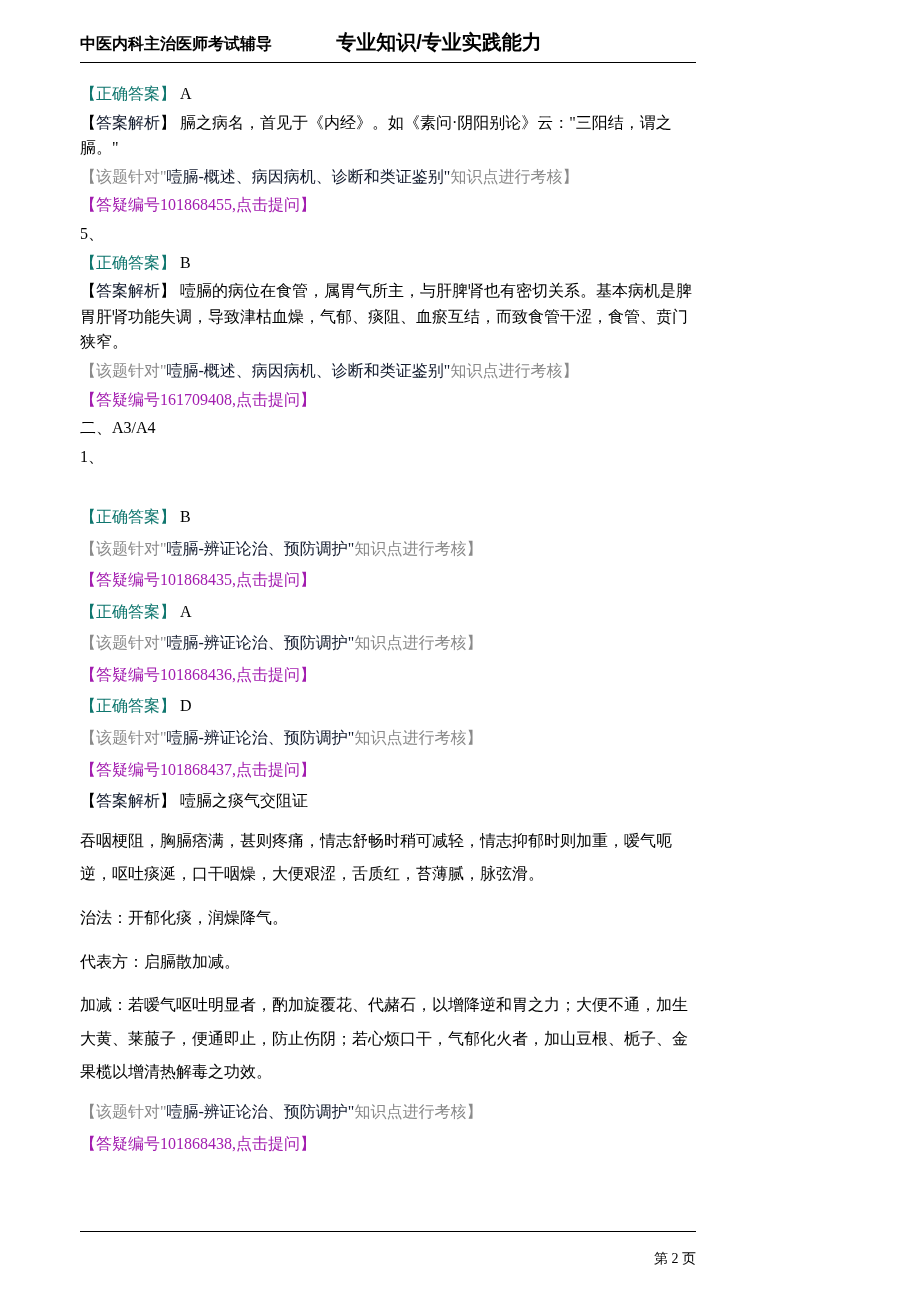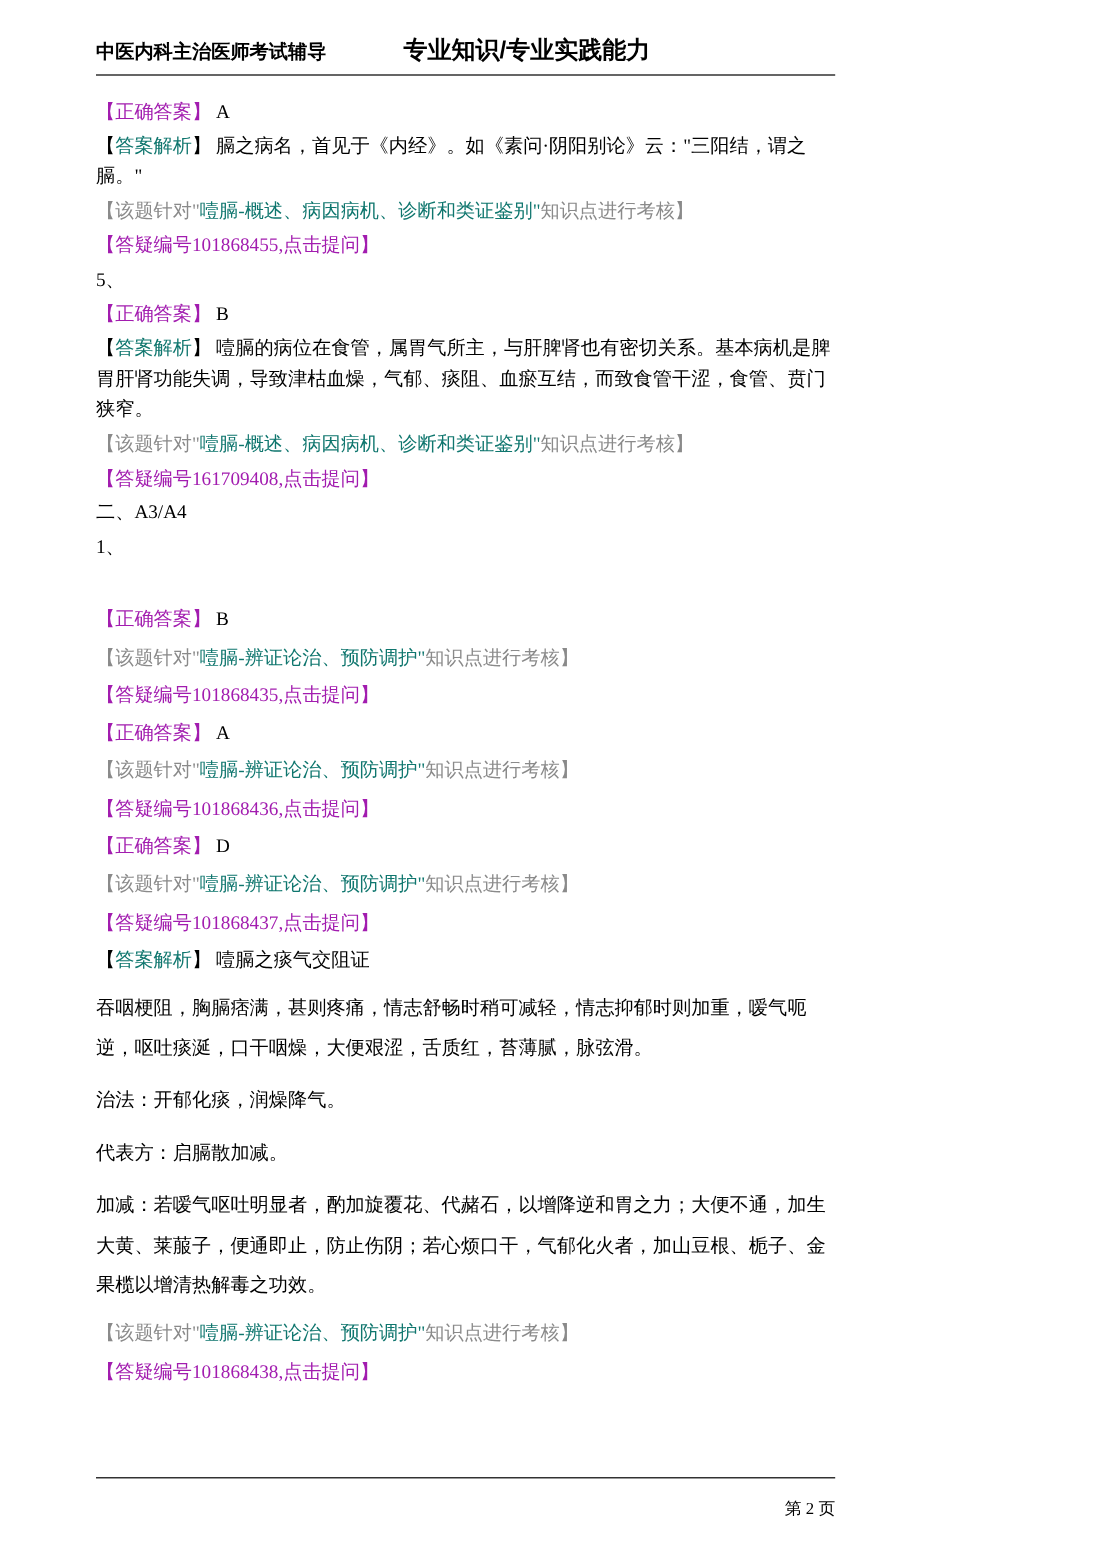--- a/index.html
+++ b/index.html
@@ -34,22 +34,22 @@
       flex: 1;
       text-align: center;
       font-weight: bold;
       font-size: 20px;
       font-family: "SimHei", "黑体", sans-serif;
       margin-left: -90px;
     }
     .line { margin: 3px 0; }
     .line-spaced { margin: 6px 0; }
     .line-wide { margin: 10px 0 10px 0; line-height: 2.1; }
-    .red { color: #a21caf; }
-    .green { color: #0f766e; }
+    .red { color: #0f766e; }
+    .green { color: #0f172a; }
     .blue { color: #a21caf; }
     .gray { color: #8a8a8a; }
     .footer {
       position: absolute;
       bottom: 32px;
       right: 80px;
       left: 80px;
       text-align: right;
       font-size: 14px;
     }

